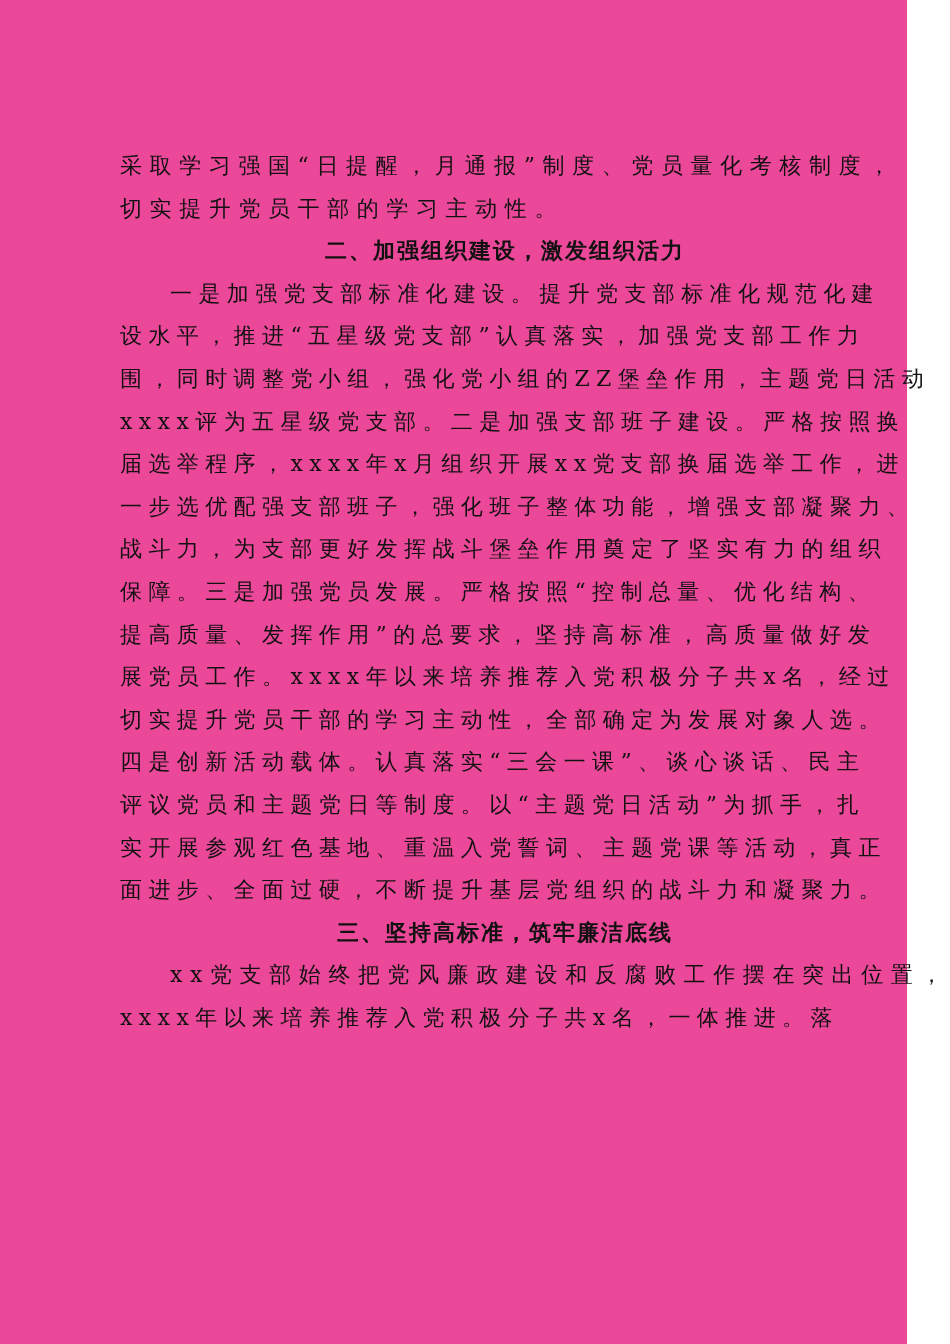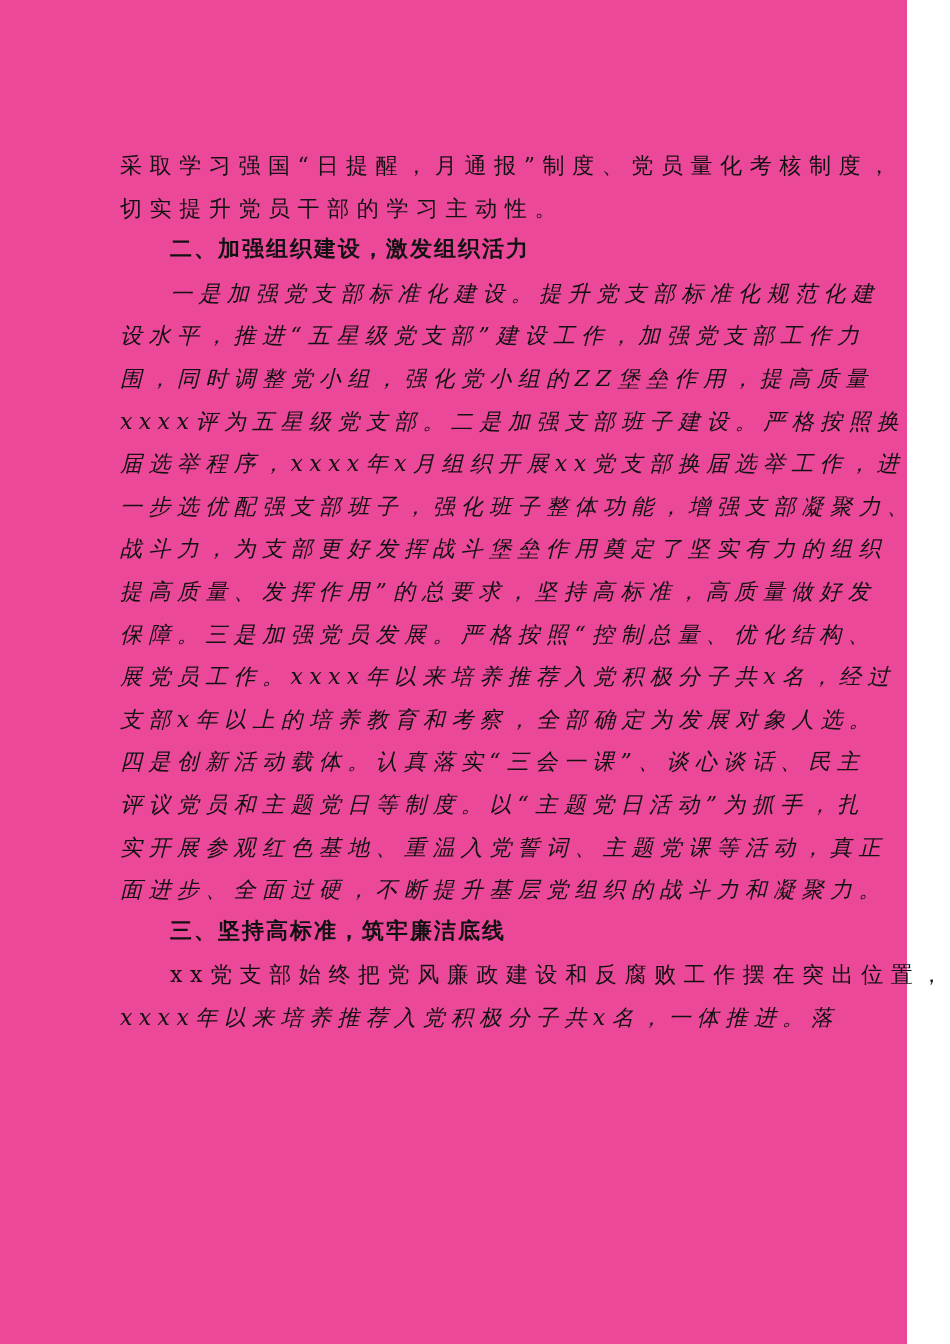--- a/index.html
+++ b/index.html
@@ -14,44 +14,44 @@
       color: #111111;
       font-size: 22px;
     }
     .line {
       height: 42.6px; line-height: 42.6px;
       white-space: nowrap;
       letter-spacing: 7.6px;
     }
     .line.indent { padding-left: 50px; }
     .line.heading {
-      font-family: Liberation Mono, monospace;
-      font-weight: bold; letter-spacing: 2px; padding-left: 50px;
+      font-family: Liberation Sans, sans-serif;
+      font-weight: bold; letter-spacing: 2px; padding-left: 50px; text-align: center;
     }
-    .line.tight { letter-spacing: 6.4px; font-style: italic; }
+    .line.tight { letter-spacing: 6.4px; }
   </style>
 </head>
 <body>
 
 <div class="page">
   <div class="text-block">
     <div class="line">采取学习强国“日提醒，月通报”制度、党员量化考核制度，</div>
     <div class="line">切实提升党员干部的学习主动性。</div>
     <div class="line heading">二、加强组织建设，激发组织活力</div>
     <div class="line indent tight">一是加强党支部标准化建设。提升党支部标准化规范化建</div>
-    <div class="line tight">设水平，推进“五星级党支部”建设工作，加强党支部工作力</div>
-    <div class="line tight">围，同时调整党小组，强化党小组的ZZ堡垒作用，提高质量</div>
+    <div class="line tight">设水平，推进“五星级党支部”认真落实，加强党支部工作力</div>
+    <div class="line tight">围，同时调整党小组，强化党小组的ZZ堡垒作用，主题党日活动</div>
     <div class="line tight">xxxx评为五星级党支部。二是加强支部班子建设。严格按照换</div>
     <div class="line tight">届选举程序，xxxx年x月组织开展xx党支部换届选举工作，进</div>
     <div class="line tight">一步选优配强支部班子，强化班子整体功能，增强支部凝聚力、</div>
     <div class="line tight">战斗力，为支部更好发挥战斗堡垒作用奠定了坚实有力的组织</div>
+    <div class="line tight">保障。三是加强党员发展。严格按照“控制总量、优化结构、</div>
     <div class="line tight">提高质量、发挥作用”的总要求，坚持高标准，高质量做好发</div>
-    <div class="line tight">保障。三是加强党员发展。严格按照“控制总量、优化结构、</div>
     <div class="line tight">展党员工作。xxxx年以来培养推荐入党积极分子共x名，经过</div>
-    <div class="line tight">支部x年以上的培养教育和考察，全部确定为发展对象人选。</div>
+    <div class="line tight">切实提升党员干部的学习主动性，全部确定为发展对象人选。</div>
     <div class="line tight">四是创新活动载体。认真落实“三会一课”、谈心谈话、民主</div>
     <div class="line tight">评议党员和主题党日等制度。以“主题党日活动”为抓手，扎</div>
     <div class="line tight">实开展参观红色基地、重温入党誓词、主题党课等活动，真正</div>
     <div class="line tight">面进步、全面过硬，不断提升基层党组织的战斗力和凝聚力。</div>
     <div class="line heading">三、坚持高标准，筑牢廉洁底线</div>
     <div class="line indent">xx党支部始终把党风廉政建设和反腐败工作摆在突出位置，</div>
     <div class="line tight">xxxx年以来培养推荐入党积极分子共x名，一体推进。落</div>
   </div>
 </div>
 

